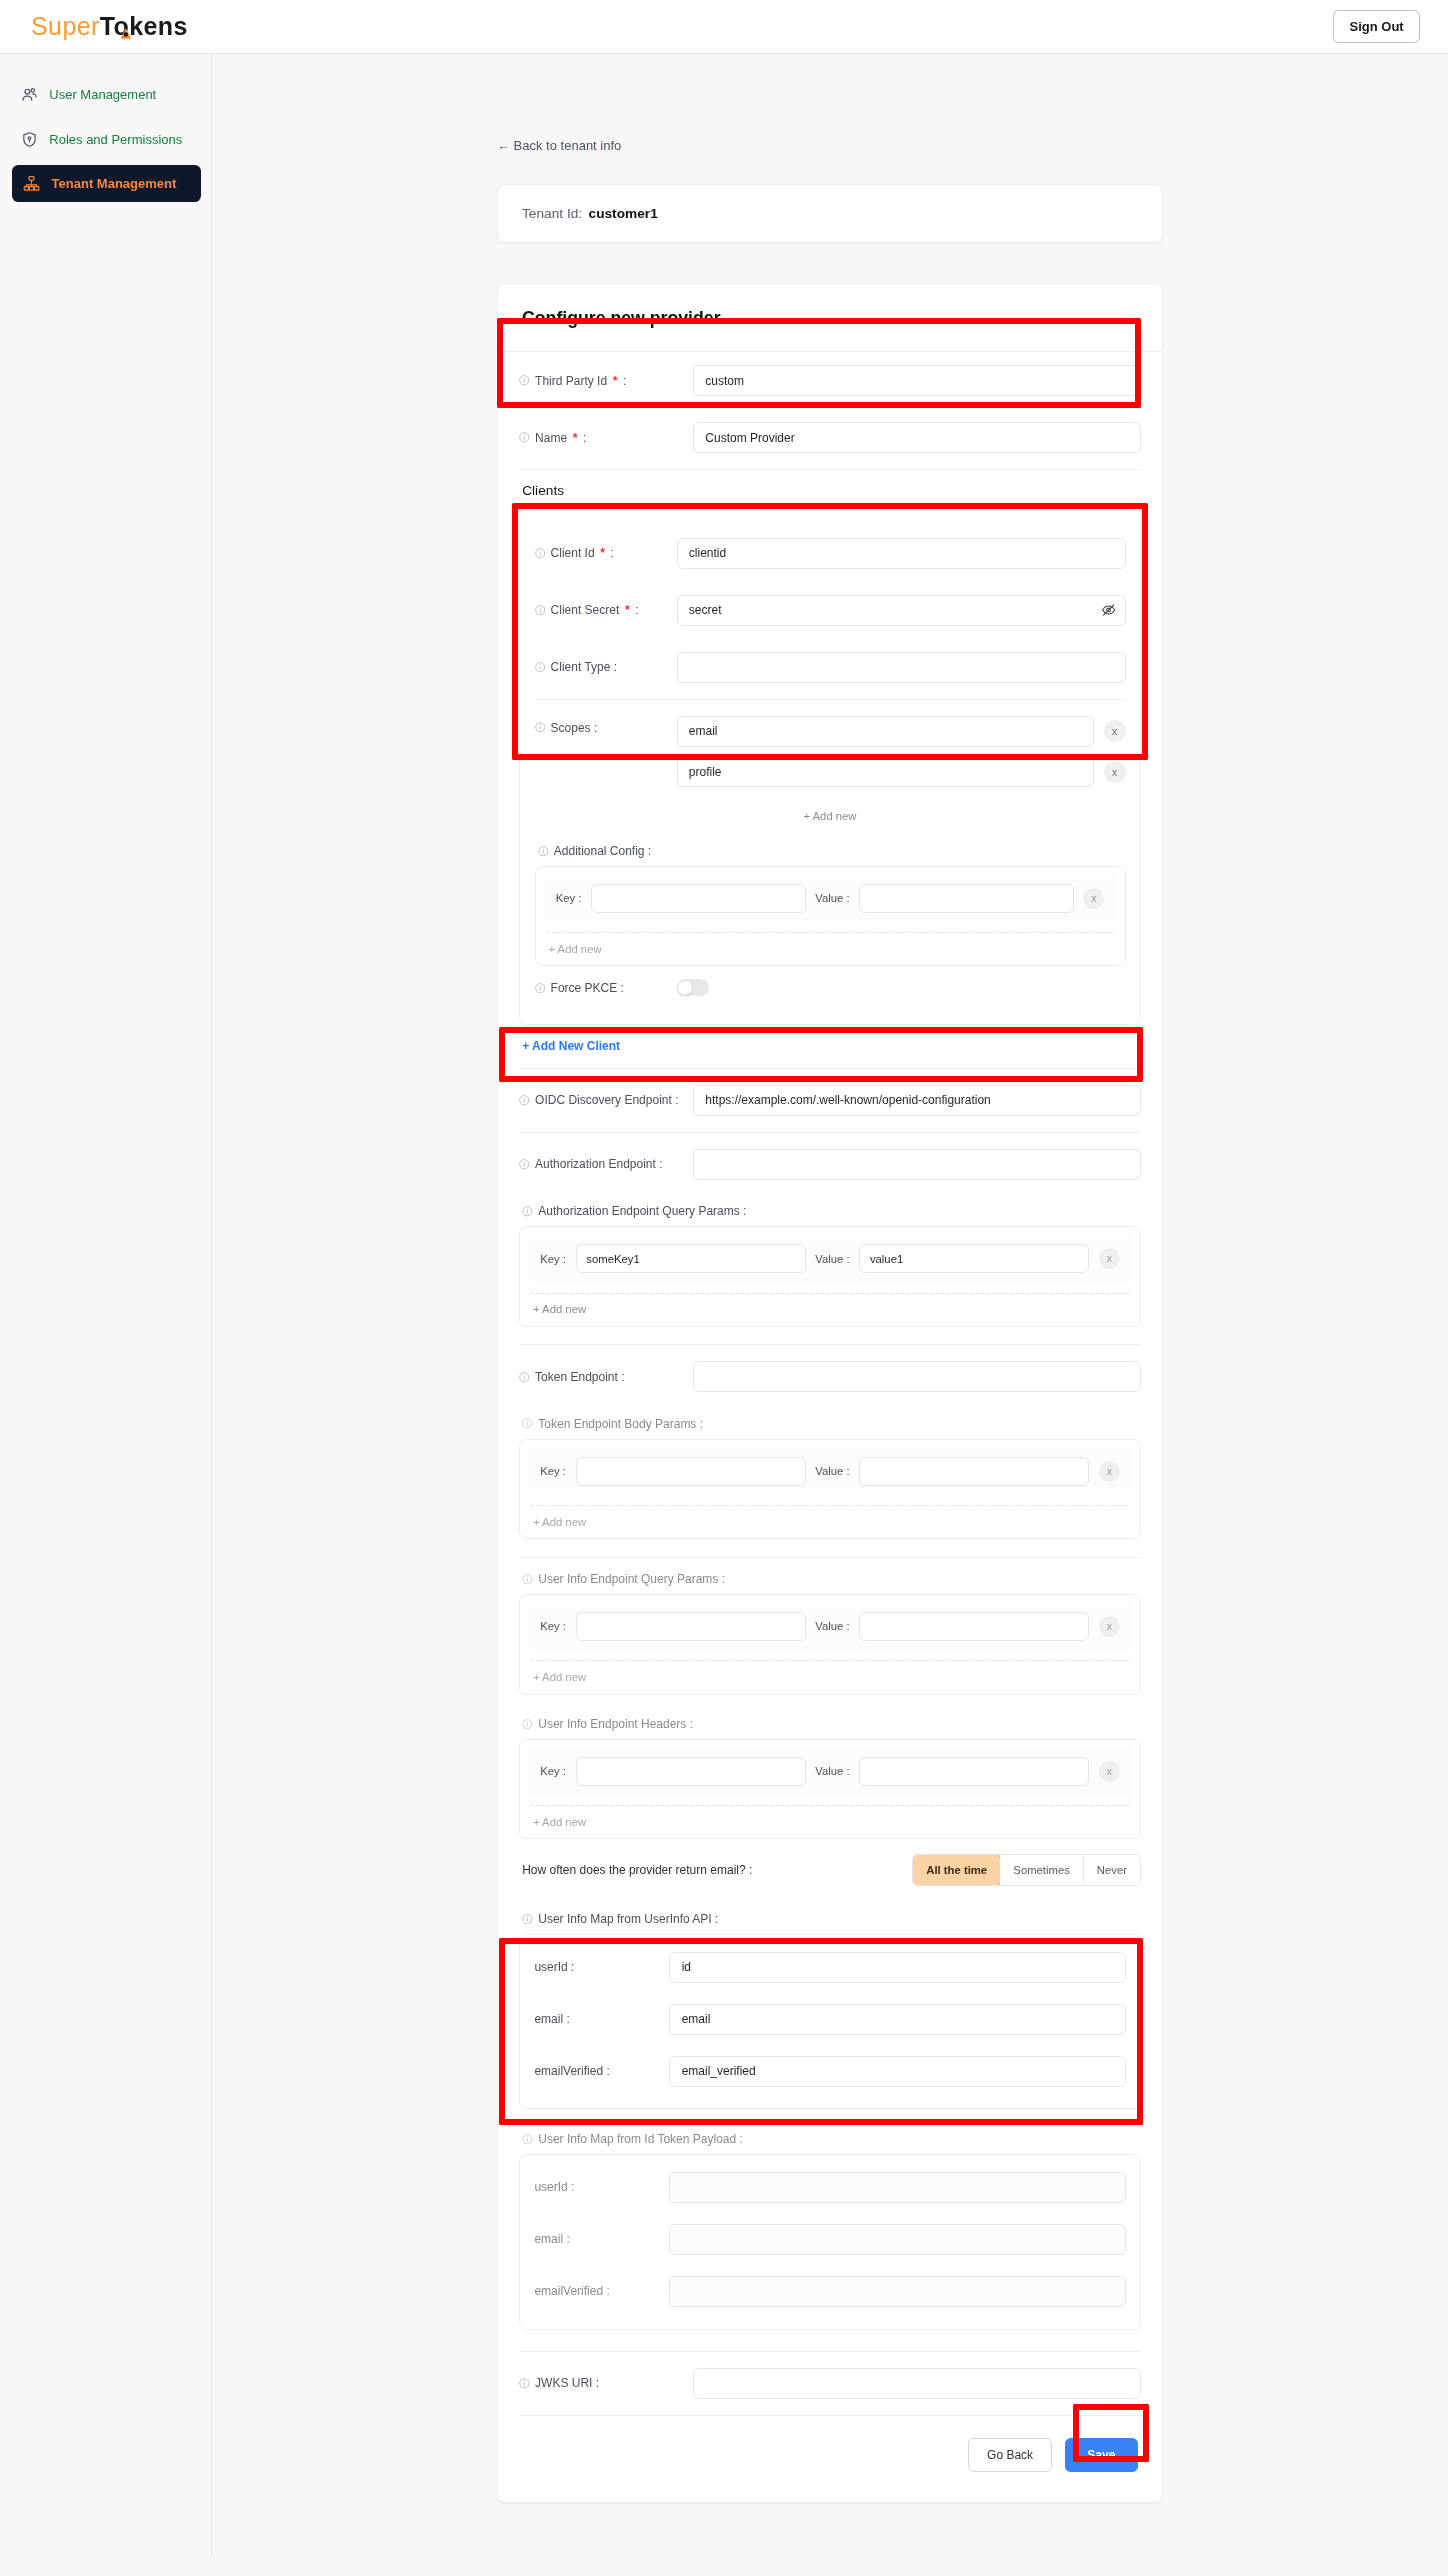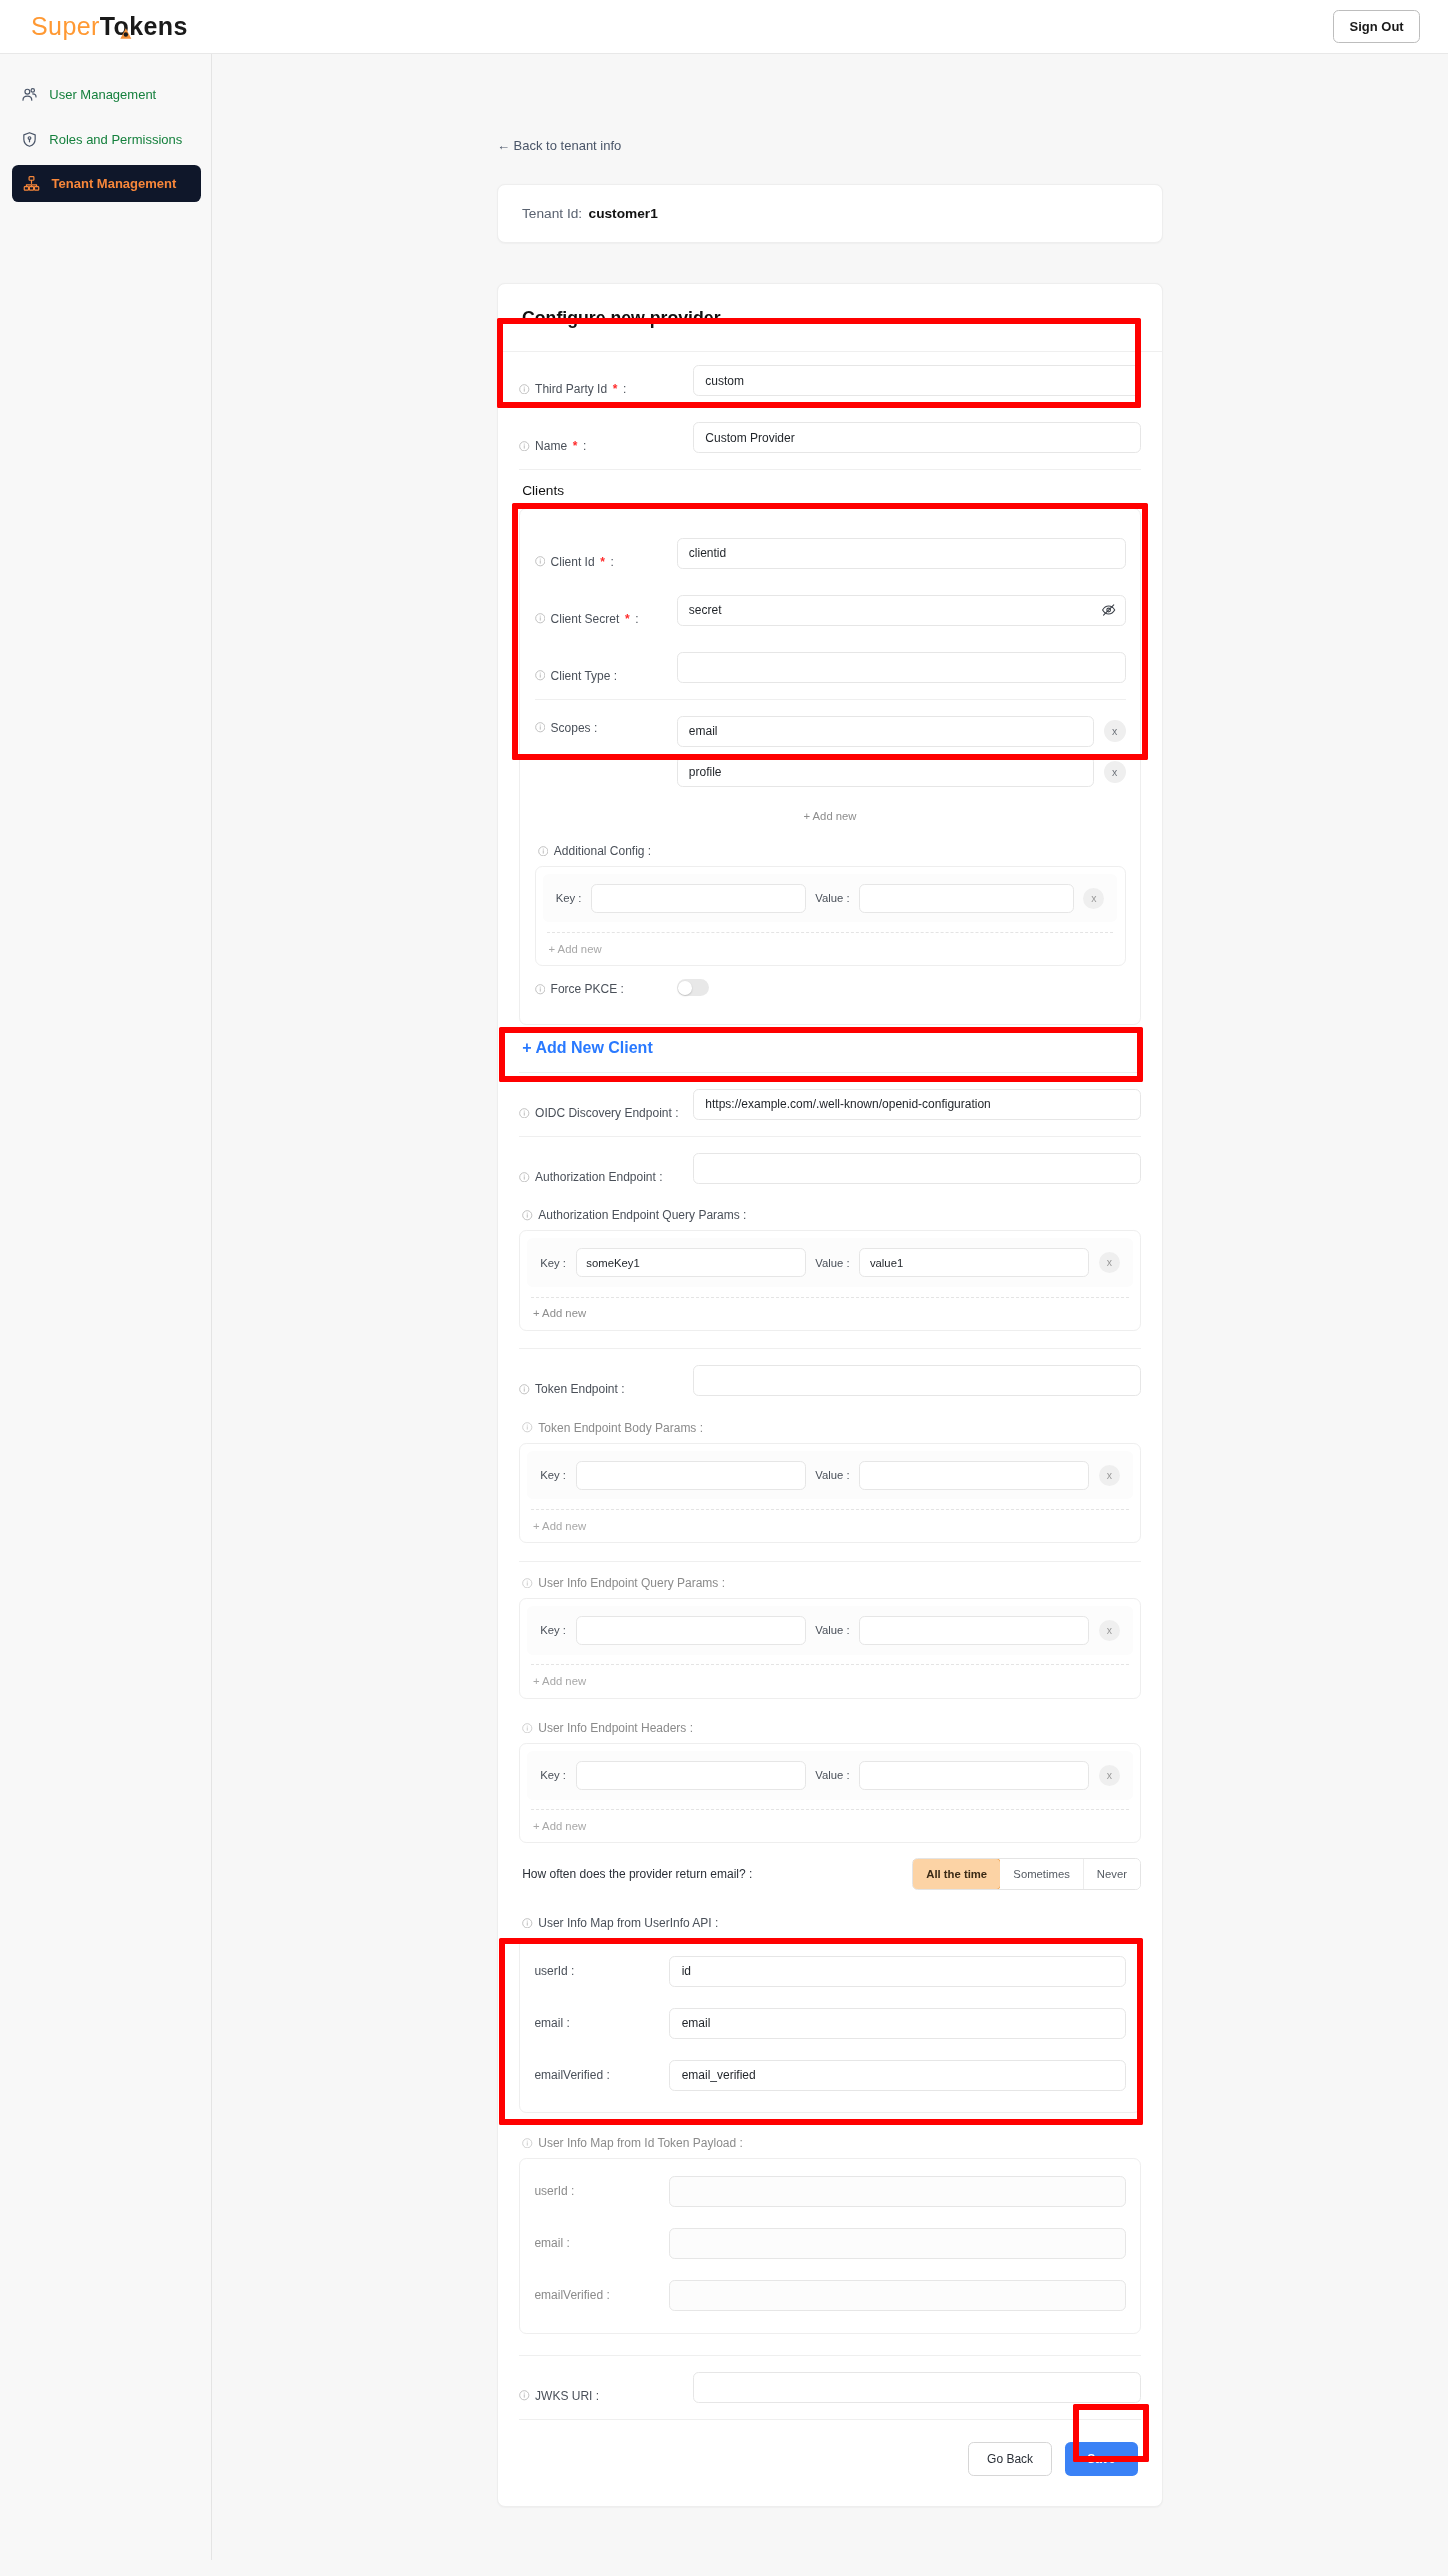--- a/index.html
+++ b/index.html
@@ -103,21 +103,21 @@
     font-weight: 700;
     color: #111;
     padding: 24px 24px 22px 24px;
     border-bottom: 0.8px solid #efefef;
   }
   .form-body { padding: 0 21px 24px 21px; }
 
   
   .frow {
     display: flex;
-    align-items: flex-end;
+    align-items: center;
     padding: 13px 0;
   }
   .flabel {
     display: flex;
     align-items: center;
     gap: 5.6px;
     font-size: 12px;
     color: #4a5059;
     flex: 0 0 auto;
     white-space: nowrap;
@@ -237,21 +237,21 @@
     flex: 0 0 32px;
   }
   .toggle .knob {
     position: absolute; left: 1.6px; top: 1.6px;
     width: 13.7px; height: 13.7px; border-radius: 50%;
     background: #fff;
     box-shadow: 0 0.8px 1.6px rgba(0,0,0,.22);
   }
 
   .addclient {
-    font-size: 16px; font-weight: 600; color: #2979ff;
+    font-size: 12px; font-weight: 600; color: #2979ff;
     padding: 14.5px 0 11.3px 3.2px; cursor: pointer; display: inline-block;
   }
 
   .section-title { font-size: 13.7px; font-weight: 400; color: #111; padding: 9.7px 0 9.7px 3.2px; }
 
   .kv-label-std {
     display: flex; align-items: center; gap: 5.6px;
     font-size: 12px; color: #4a5059; padding: 11.3px 0 0 3.2px;
   }
   .kv-label-std.dim { color: #8b8b8b; }

